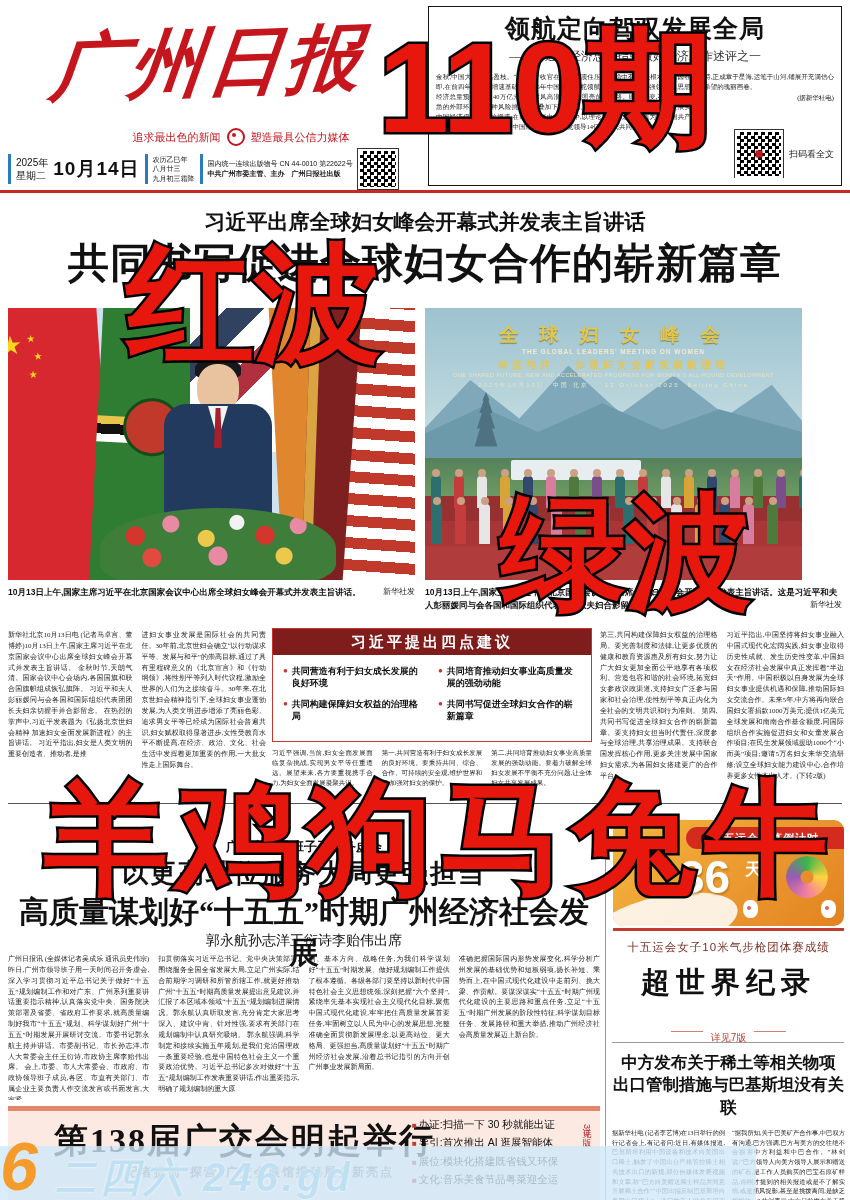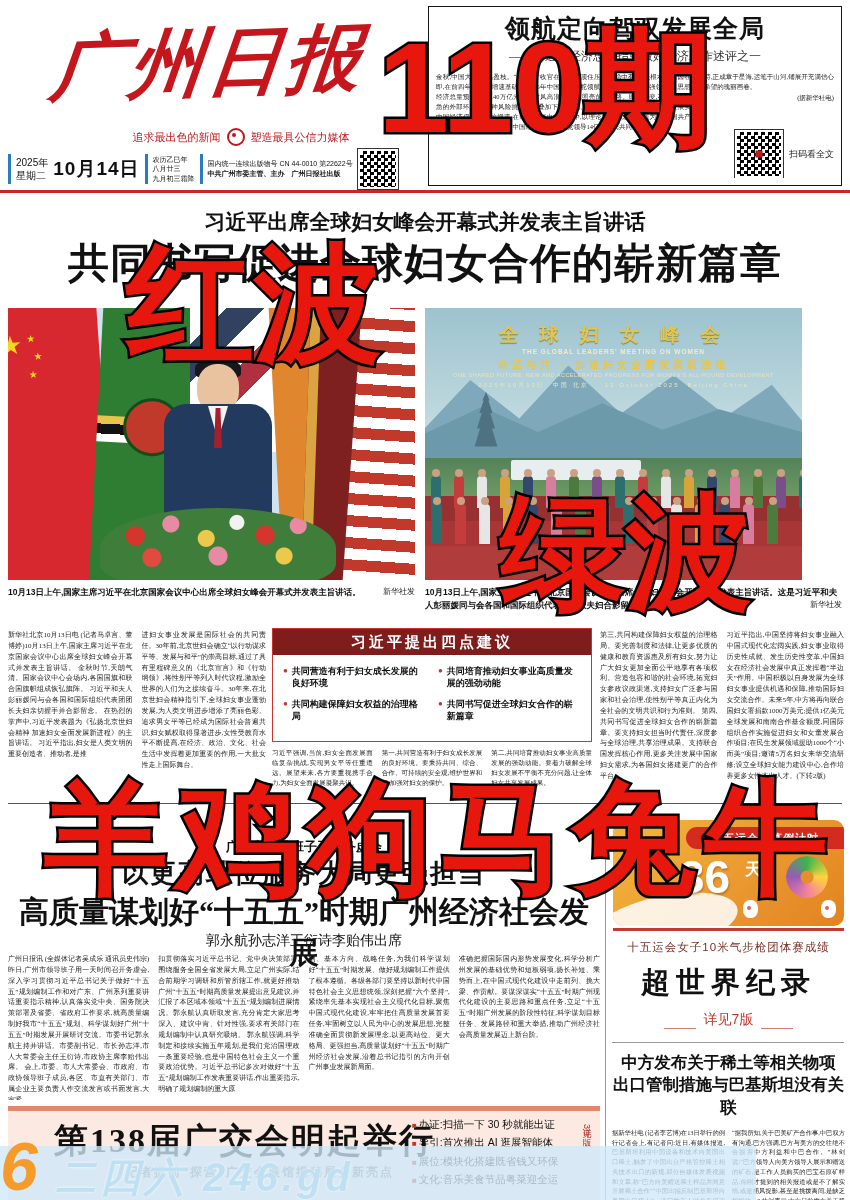--- a/index.html
+++ b/index.html
@@ -149,21 +149,21 @@
       -webkit-mask:radial-gradient(circle,transparent 0 6px,#000 7px);mask:radial-gradient(circle,transparent 0 6px,#000 7px);}
   .cd-mascot{position:absolute;width:15px;height:18px;background:#fff;border-radius:45%;bottom:8px;}
   .cd-mascot::after{content:"";position:absolute;left:4px;top:6px;width:4px;height:4px;background:#e06060;border-radius:50%;}
   .cd-m1{right:86px;} .cd-m2{right:8px;}
   .cd-swoosh{position:absolute;left:-24px;bottom:-26px;width:150px;height:56px;background:#fff;opacity:.85;
              border-radius:50%;transform:rotate(-12deg);}
   .cd-strip{left:613px;top:928px;width:231px;height:3px;background:#c23b2e;}
   .shooting{left:613px;top:940px;width:231px;text-align:center;}
   .sh-kicker{font-size:11.5px;color:#7a2f23;letter-spacing:1px;}
   .sh-headline{font-size:29px;font-weight:900;letter-spacing:6px;margin-top:8px;}
-  .sh-see{margin-top:8px;display:flex;align-items:flex-end;justify-content:center;gap:8px;color:#c0392b;font-size:14px;}
+  .sh-see{margin-top:28px;display:flex;align-items:flex-start;justify-content:center;gap:8px;color:#c0392b;font-size:10px;}
   .sh-see::before,.sh-see::after{content:"";width:32px;height:1px;background:#d08070;}
   .rail-divider{left:612px;top:1042px;width:232px;height:1px;background:#999;}
   .rare{left:612px;top:1052px;width:233px;}
   .rare-h{text-align:center;font-size:16.5px;font-weight:900;line-height:1.35;}
   .rare-body{display:flex;gap:7px;margin-top:9px;height:126px;}
   .rare-body .col{font-size:6.3px;}
 
   
   .bottom-sec{left:8px;top:1106px;width:592px;height:94px;background:#fbe9e2;}
   .bs-bar{position:absolute;left:0;top:0;width:100%;height:5px;background:#e2876b;}

